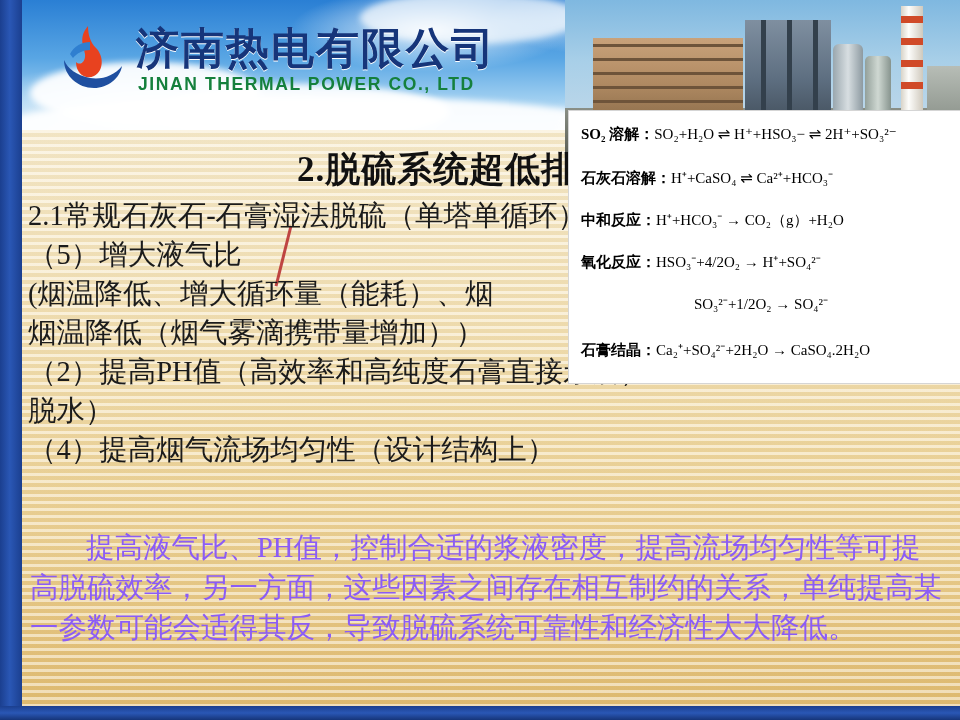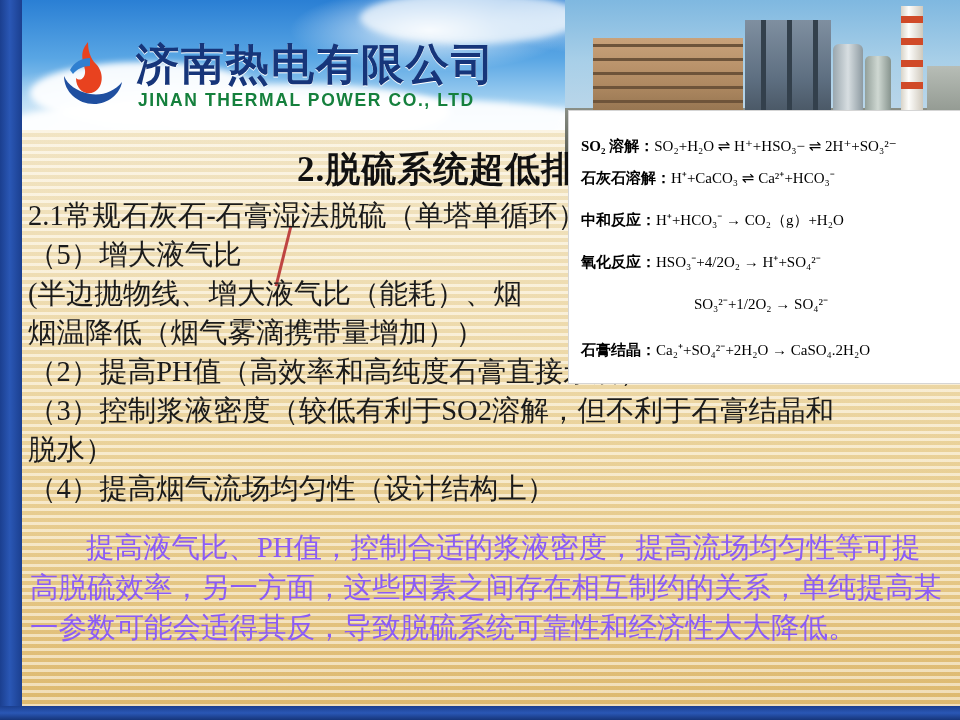--- a/index.html
+++ b/index.html
@@ -57,21 +57,21 @@
   .cloud {
     position: absolute;
     background: rgba(255,255,255,0.92);
     border-radius: 50%;
     filter: blur(3px);
   }
   
   .logo-wrap {
     position: absolute;
     left: 58px;
-    top: 40px;
+    top: 24px;
     width: 440px;
     height: 74px;
     z-index: 3;
     text-align: right;
   }
   .logo-mark {
     position: absolute;
     left: 0;
     top: 0;
     width: 66px;
@@ -271,33 +271,32 @@
 
   <div class="body-panel"></div>
 
   <div class="title">2.脱硫系统超低排放改造</div>
 
   <div class="red-stroke"></div>
 
   <div class="content">
     <div class="ln">2.1常规石灰石-石膏湿法脱硫（单塔单循环）</div>
     <div class="ln">（5）增大液气比</div>
-    <div class="ln">(半边抛物线、增大液气比（能耗）、烟</div>
+    <div class="ln">(烟温降低、增大循环量（能耗）、烟</div>
     <div class="ln">烟温降低（烟气雾滴携带量增加））</div>
     <div class="ln">（2）提高PH值（高效率和高纯度石膏直接矛盾）</div>
-    <div class="ln">（3）控制浆液密度（较低有利于SO2溶解，但不利于石膏结晶和</div>
     <div class="ln">脱水）</div>
     <div class="ln">（4）提高烟气流场均匀性（设计结构上）</div>
   </div>
 
   <div class="para">提高液气比、PH值，控制合适的浆液密度，提高流场均匀性等可提高脱硫效率，另一方面，这些因素之间存在相互制约的关系，单纯提高某一参数可能会适得其反，导致脱硫系统可靠性和经济性大大降低。</div>
 
   <div class="chem">
-    <div class="chem-row" style="top:14px;margin-top:12px;"><b>SO₂ 溶解：</b><span>SO₂+H₂O ⇌ H⁺+HSO₃− ⇌ 2H⁺+SO₃²⁻</span></div>
-    <div class="chem-row" style="top:56px;"><b>石灰石溶解：</b><span>H⁺+CaCO₃ ⇌ Ca²⁺+HCO₃⁻</span></div>
+    <div class="chem-row" style="top:14px;"><b>SO₂ 溶解：</b><span>SO₂+H₂O ⇌ H⁺+HSO₃− ⇌ 2H⁺+SO₃²⁻</span></div>
+    <div class="chem-row" style="top:56px;"><b>石灰石溶解：</b><span>H⁺+CaSO₄ ⇌ Ca²⁺+HCO₃⁻</span></div>
     <div class="chem-row" style="top:98px;"><b>中和反应：</b><span>H⁺+HCO₃⁻ → CO₂（g）+H₂O</span></div>
     <div class="chem-row" style="top:140px;"><b>氧化反应：</b><span>HSO₃⁻+4/2O₂ → H⁺+SO₄²⁻</span></div>
     <div class="chem-center" style="top:182px;">SO₃²⁻+1/2O₂ → SO₄²⁻</div>
     <div class="chem-row" style="top:228px;"><b>石膏结晶：</b><span>Ca₂⁺+SO₄²⁻+2H₂O → CaSO₄.2H₂O</span></div>
   </div>
 
   <div class="left-bar"></div>
   <div class="bottom-bar"></div>
 
 </div>

